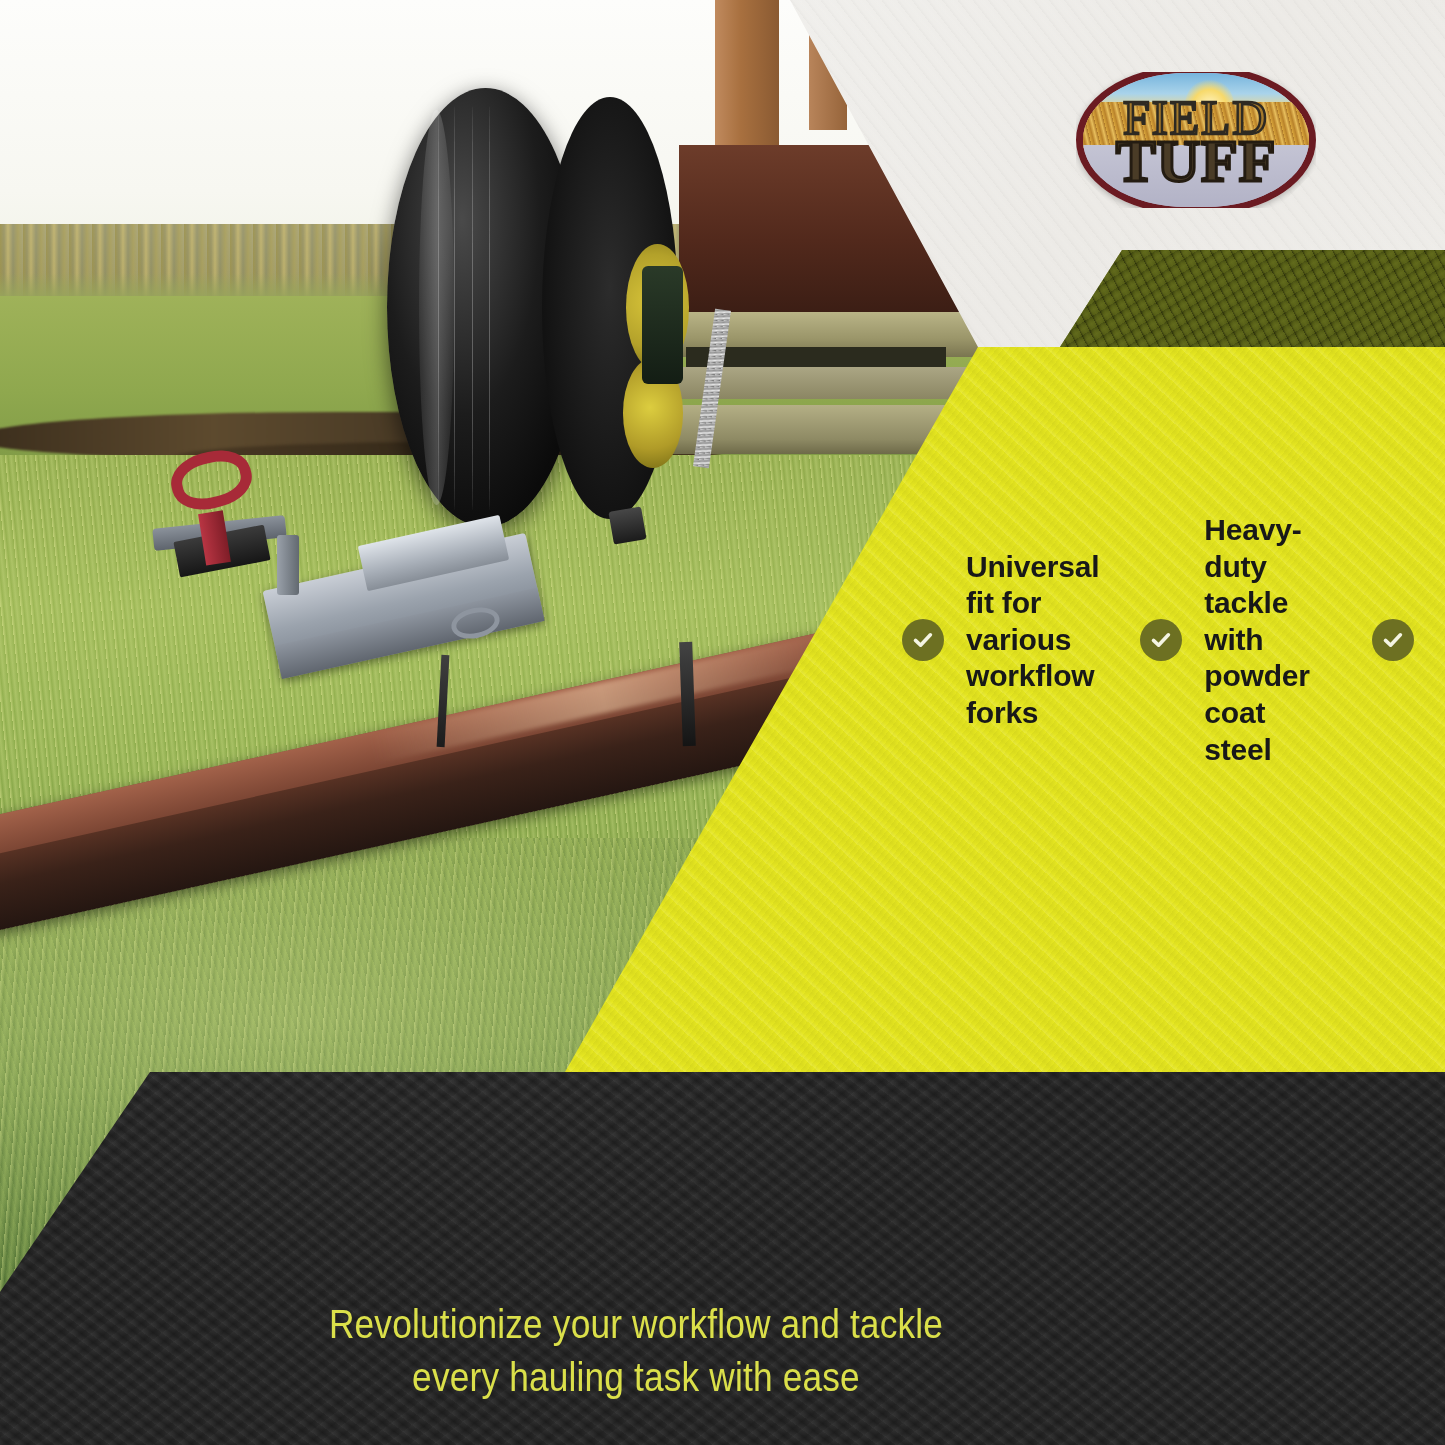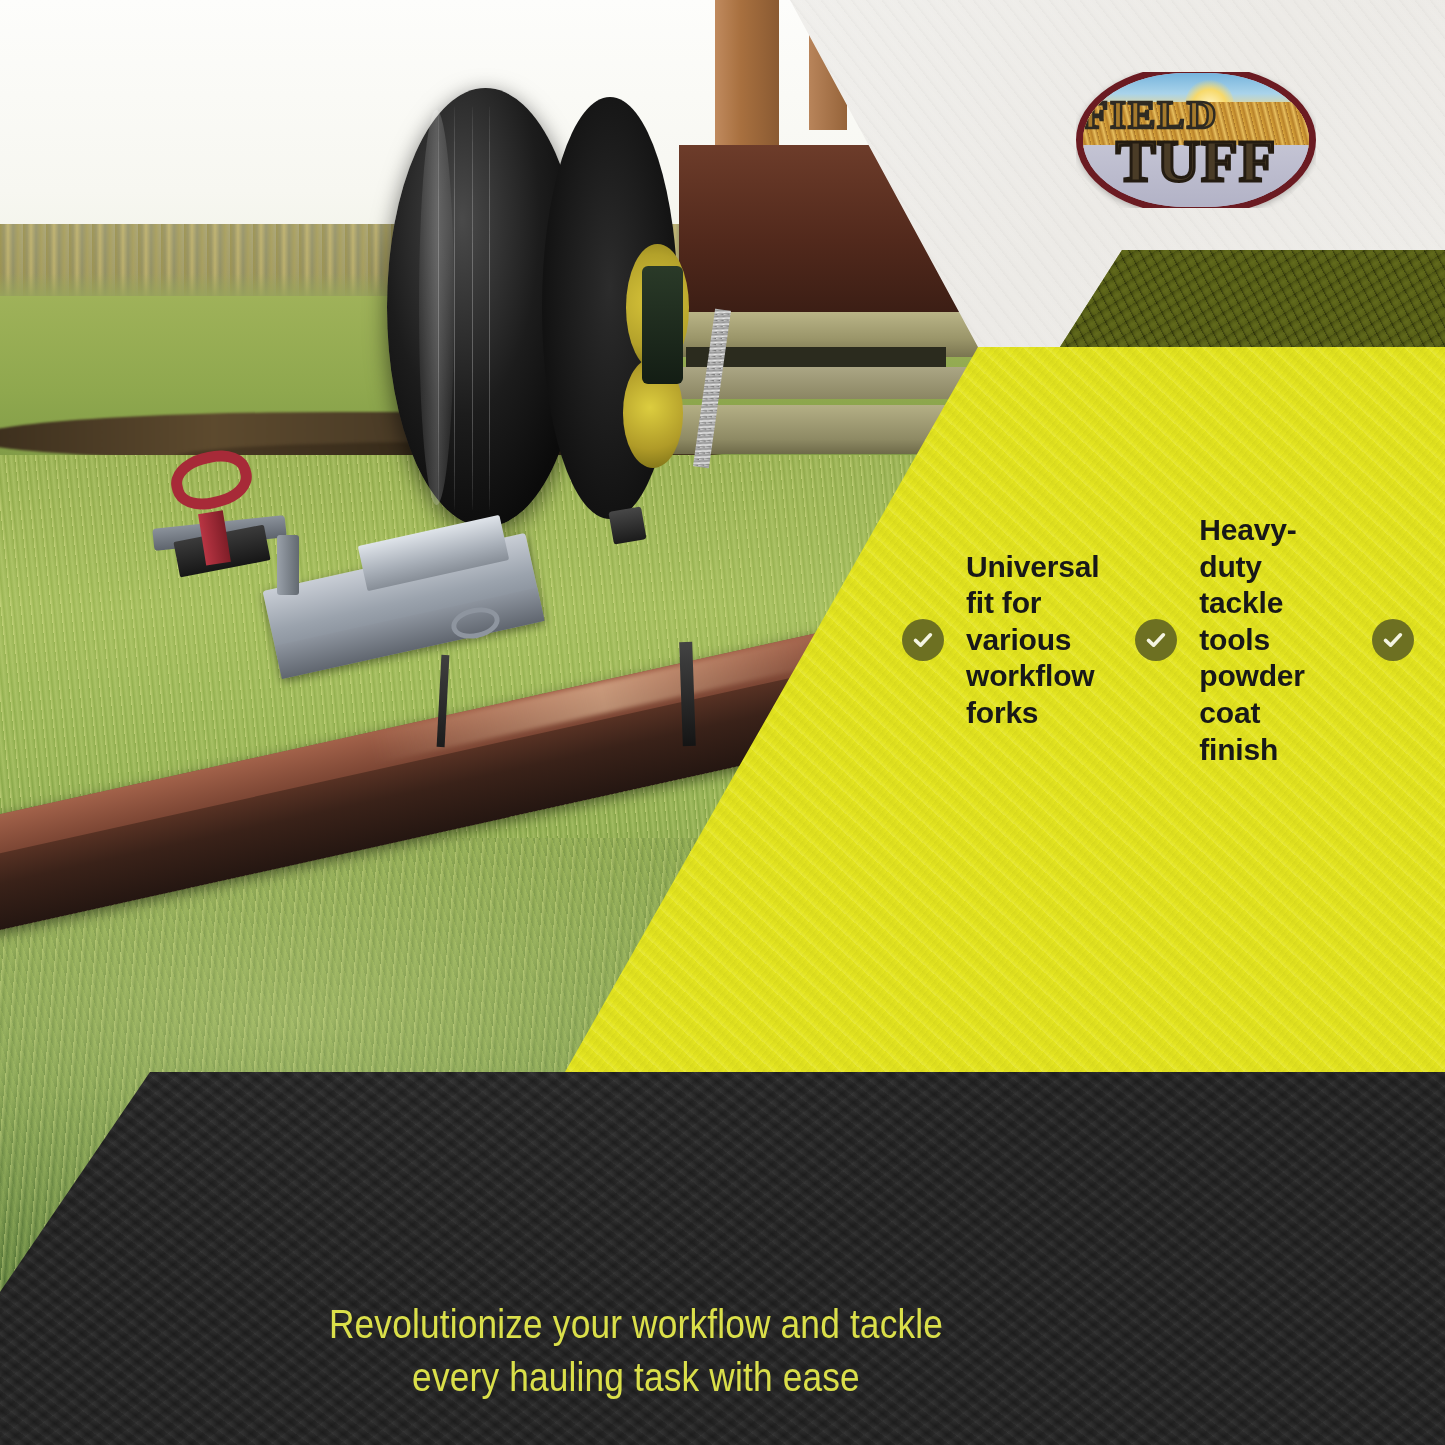--- a/index.html
+++ b/index.html
@@ -332,23 +332,24 @@
     background:
       repeating-linear-gradient(76deg, #d8a53c 0px, #b9822a 3px, #e8bf5d 6px, #a97424 9px),
       linear-gradient(#cf9b36,#a97424);
   }
   .logo-dirt {
     position:absolute; left:0; top:54%; width:100%; height:46%;
     background:linear-gradient(#c4c4d4,#b2b2c6);
   }
   .logo-word-field {
     position:absolute; left:0; top:13%; width:100%;
+    text-align:center;
     font-family:"Liberation Serif", serif;
-    font-weight:bold;
-    font-size:41px;
+    font-weight:normal;
+    font-size:48px;
     letter-spacing:2px;
     color:#a57a2c;
     -webkit-text-stroke:2.5px #2e2a22;
     text-shadow:0 1px 0 #efe0b4;
   }
   .logo-word-tuff {
     position:absolute; left:0; top:40%; width:100%;
     text-align:center;
     font-family:"Liberation Serif", serif;
     font-weight:bold;
@@ -498,21 +499,21 @@
 
 
     <div class="feature">
       <span class="check">
         <svg width="24" height="24" viewBox="0 0 24 24" aria-hidden="true">
           <path d="M4.5 12.4 L9.6 17.2 L19.4 6.8" fill="none" stroke="#f4f4e2" stroke-width="3.6" stroke-linecap="round" stroke-linejoin="round"></path>
         </svg>
       </span>
       <span class="feature-text">
         <span>Heavy-duty tackle</span><br>
-        <span>tools powder coat finish</span>
+        <span>with powder coat steel</span>
       </span>
     </div>
 
     <div class="feature">
       <span class="check">
         <svg width="24" height="24" viewBox="0 0 24 24" aria-hidden="true">
           <path d="M4.5 12.4 L9.6 17.2 L19.4 6.8" fill="none" stroke="#f4f4e2" stroke-width="3.6" stroke-linecap="round" stroke-linejoin="round"></path>
         </svg>
       </span>
     </div>

